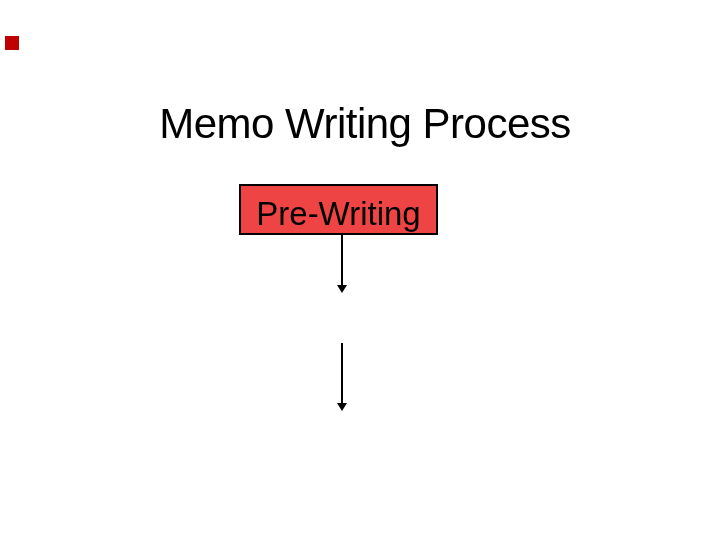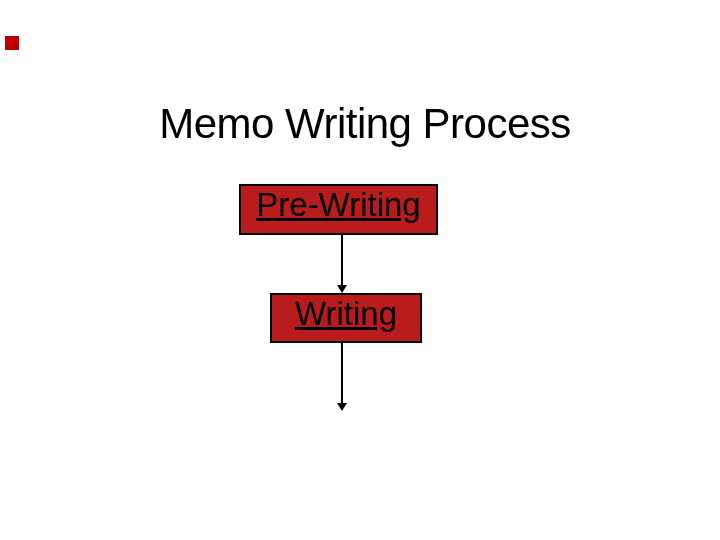--- a/index.html
+++ b/index.html
@@ -37,28 +37,27 @@
     line-height: 52px;
     letter-spacing: -0.5px;
     font-weight: 400;
     white-space: nowrap;
   }
 
   .flow-box {
     position: absolute;
     box-sizing: border-box;
     border: 2px solid #000000;
-    background: #b91c1c;
+    background: #ef4444;
     display: flex;
-    align-items: flex-start;
+    align-items: flex-end;
     justify-content: center;
     font-size: 33px;
     font-weight: 400;
     white-space: nowrap;
-    text-decoration: underline;
   }
   .flow-box.pre  { left: 239px; top: 156px; width: 199px; height: 51px; }
   .flow-box.mid  { left: 270px; top: 265px; width: 152px; height: 50px; }
   .flow-box.post { left: 252px; top: 384px; width: 191px; height: 51px; }
 
   .arrow-line {
     position: absolute;
     width: 2px;
     background: #000000;
   }
@@ -87,21 +86,18 @@
 
   <h1 class="slide-title">Memo Writing Process</h1>
 
   <div class="flow-box pre">
     <span>Pre-Writing</span>
   </div>
 
   <div class="arrow-line a1"></div>
   <div class="arrow-head a1"></div>
 
-  <div class="flow-box mid">
-    <span>Writing</span>
-  </div>
 
   <div class="arrow-line a2"></div>
   <div class="arrow-head a2"></div>
 
 
 </div>
 
 </body></html>

